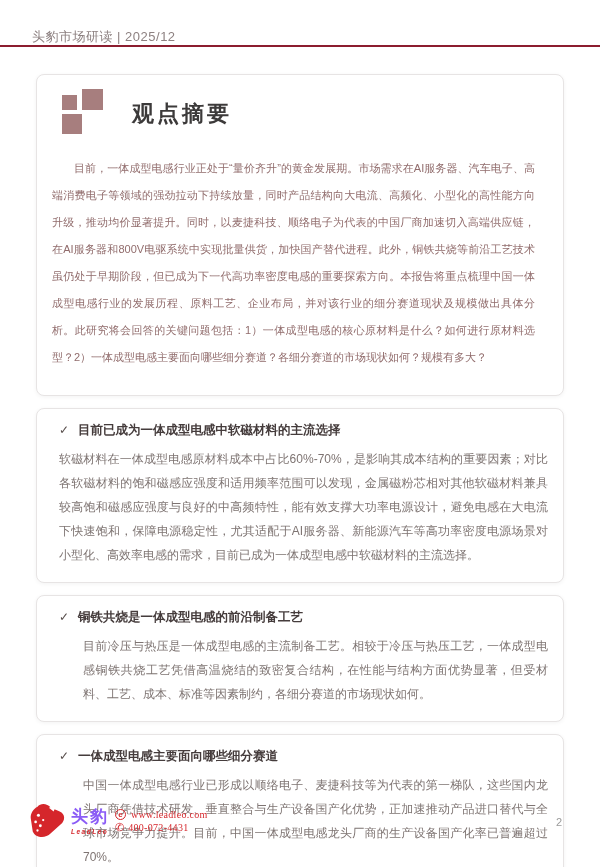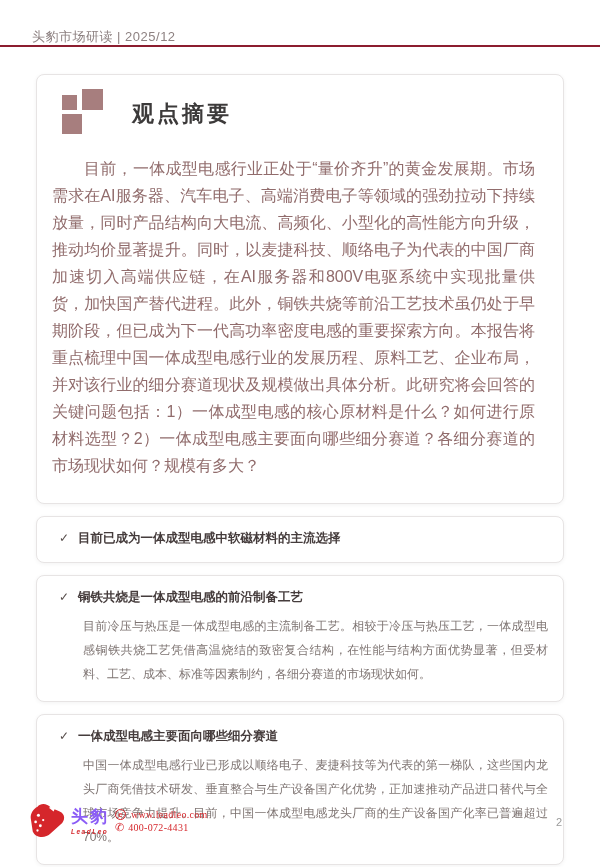--- a/index.html
+++ b/index.html
@@ -52,21 +52,21 @@
   .page-title {
     position: absolute;
     top: 10px; left: 83px;
     font-size: 22px;
     font-weight: bold;
     color: #3c3a3a;
     letter-spacing: 3px;
   }
   .intro {
     margin: 14px 12px 0 3px;
-    font-size: 16px;
+    font-size: 11px;
     line-height: 27px;
     color: #916c6c;
     text-indent: 2em;
     text-align: justify;
   }
   .section-card {
     margin-top: 12px;
     padding: 13px 15px 15px 22px;
   }
   .section-heading {
@@ -168,20 +168,21 @@
       <div class="page-title">观点摘要</div>
     </div>
     <div class="intro">目前，一体成型电感行业正处于“量价齐升”的黄金发展期。市场需求在AI服务器、汽车电子、高端消费电子等领域的强劲拉动下持续放量，同时产品结构向大电流、高频化、小型化的高性能方向升级，推动均价显著提升。同时，以麦捷科技、顺络电子为代表的中国厂商加速切入高端供应链，在AI服务器和800V电驱系统中实现批量供货，加快国产替代进程。此外，铜铁共烧等前沿工艺技术虽仍处于早期阶段，但已成为下一代高功率密度电感的重要探索方向。本报告将重点梳理中国一体成型电感行业的发展历程、原料工艺、企业布局，并对该行业的细分赛道现状及规模做出具体分析。此研究将会回答的关键问题包括：1）一体成型电感的核心原材料是什么？如何进行原材料选型？2）一体成型电感主要面向哪些细分赛道？各细分赛道的市场现状如何？规模有多大？</div>
   </div>
 
   <div class="card section-card">
     <div class="section-heading">
       <span class="check">✓</span>
       <span>目前已成为一体成型电感中软磁材料的主流选择</span>
     </div>
+    <div class="section-body">软磁材料在一体成型电感原材料成本中占比60%-70%，是影响其成本结构的重要因素；对比各软磁材料的饱和磁感应强度和适用频率范围可以发现，金属磁粉芯相对其他软磁材料兼具较高饱和磁感应强度与良好的中高频特性，能有效支撑大功率电源设计，避免电感在大电流下快速饱和，保障电源稳定性，尤其适配于AI服务器、新能源汽车等高功率密度电源场景对小型化、高效率电感的需求，目前已成为一体成型电感中软磁材料的主流选择。</div>
   </div>
 
   <div class="card section-card indented">
     <div class="section-heading">
       <span class="check">✓</span>
       <span>铜铁共烧是一体成型电感的前沿制备工艺</span>
     </div>
     <div class="section-body">目前冷压与热压是一体成型电感的主流制备工艺。相较于冷压与热压工艺，一体成型电感铜铁共烧工艺凭借高温烧结的致密复合结构，在性能与结构方面优势显著，但受材料、工艺、成本、标准等因素制约，各细分赛道的市场现状如何。</div>
   </div>
 

